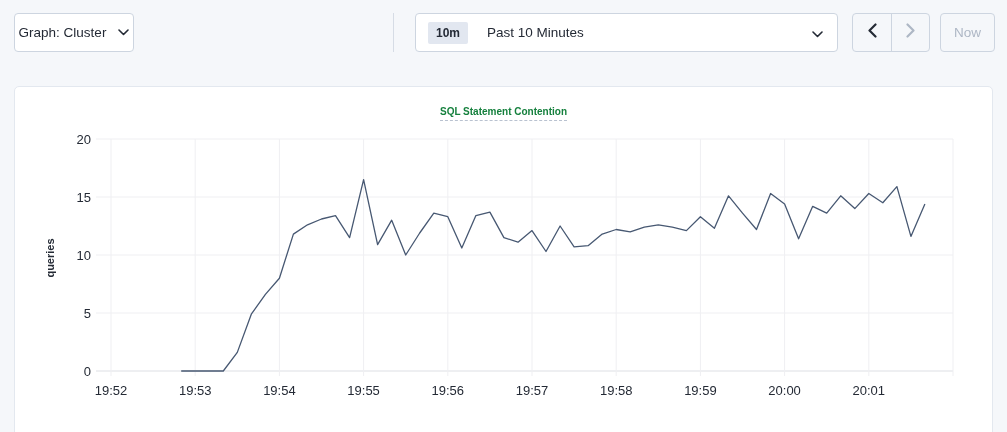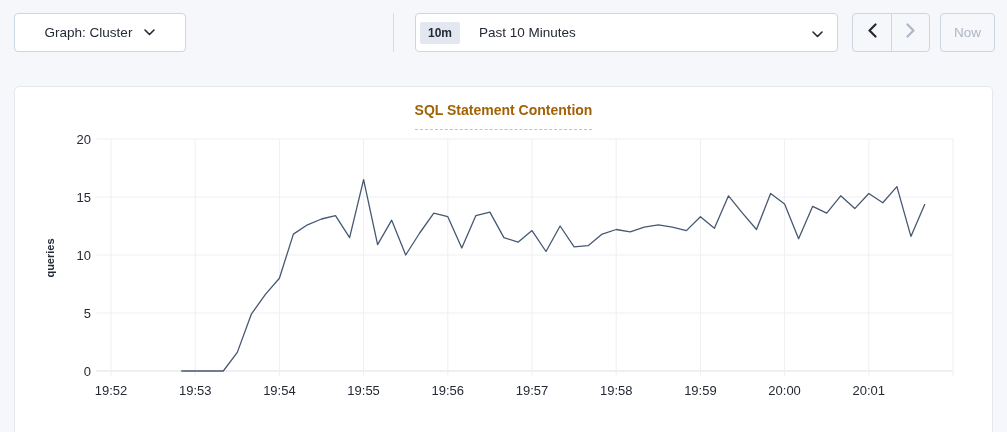--- a/index.html
+++ b/index.html
@@ -13,30 +13,30 @@
 
   
   .toolbar { position:absolute; left:0; top:0; width:100%; height:66px; }
   .btn {
     position:absolute; top:13px; height:39px;
     display:flex; align-items:center; justify-content:center;
     background:#ffffff; border:1px solid #cdd5e0; border-radius:4px;
     font-size:13.5px; color:#242a35; cursor:pointer; gap:12px;
   }
   .btn .chev { flex:0 0 auto; display:flex; align-items:center; }
-  .dropdown-graph { left:14px; width:172px; }
+  .dropdown-graph { left:14px; width:120px; }
   .dropdown-dashboard { left:183px; width:186px; }
   .v-divider { position:absolute; left:393px; top:13px; width:1px; height:39px; background:#d6dce5; }
   .time-picker {
     position:absolute; left:415px; top:13px; width:423px; height:39px;
     background:#ffffff; border:1px solid #cdd5e0; border-radius:4px;
     display:flex; align-items:center; cursor:pointer;
   }
   .time-badge {
-    margin-left:4px; background:#e2e7f0; color:#242a35;
+    margin-left:12px; background:#e2e7f0; color:#242a35;
     font-size:12px; font-weight:bold; padding:4px 8px; border-radius:2px;
   }
   .time-label { margin-left:19px; font-size:13.5px; flex:1 1 auto; text-align:left; }
   .time-picker .chev { margin-right:14px; }
   .arrow-group {
     position:absolute; left:852px; top:13px; height:39px;
     display:flex; border:1px solid #cdd5e0; border-radius:4px; overflow:hidden;
     background:transparent;
   }
   .arrow-btn {
@@ -49,22 +49,22 @@
     color:#aeb7c5; font-size:13.5px;
   }
 
   
   .panel {
     position:absolute; left:14px; top:86px; width:979px; height:370px;
     background:#ffffff; border:1px solid #e3e8ef; border-radius:5px;
   }
   .panel-title-row { position:absolute; left:0; top:14px; width:100%; text-align:center; }
   .panel-title {
-    display:inline-block; font-size:14px; font-weight:bold; color:#a16207;
-    padding-bottom:11px; border-bottom:1px dashed #b9c2d0; cursor:pointer;
+    display:inline-block; font-size:10px; font-weight:bold; color:#15803d;
+    padding-bottom:3px; border-bottom:1px dashed #b9c2d0; cursor:pointer;
   }
   .ylabel {
     position:absolute; left:13px; top:165px; width:44px; text-align:center;
     transform:rotate(-90deg); transform-origin:center;
     font-size:11px; font-weight:bold; color:#242a35; white-space:nowrap;
   }
   #chart-svg { position:absolute; left:0; top:0; }
   .gridline { stroke:#efeff2; stroke-width:1; }
   .axisline { stroke:#dddfe4; stroke-width:1; }
   .tick-label { font-family:"Liberation Sans", sans-serif; font-size:13px; fill:#242a35; }

